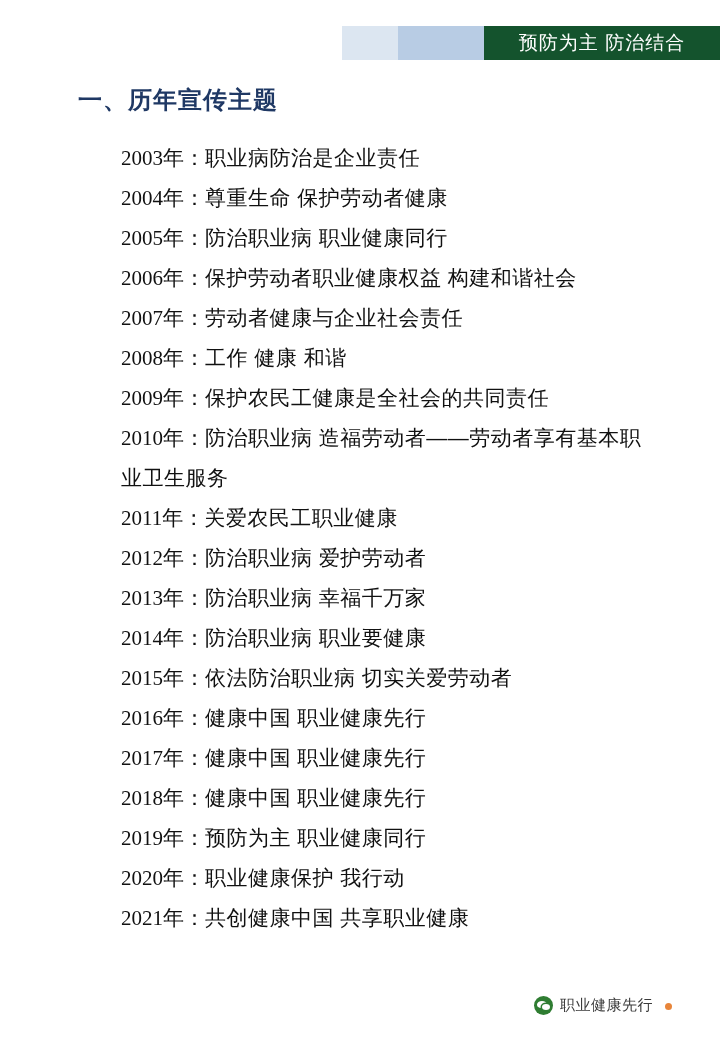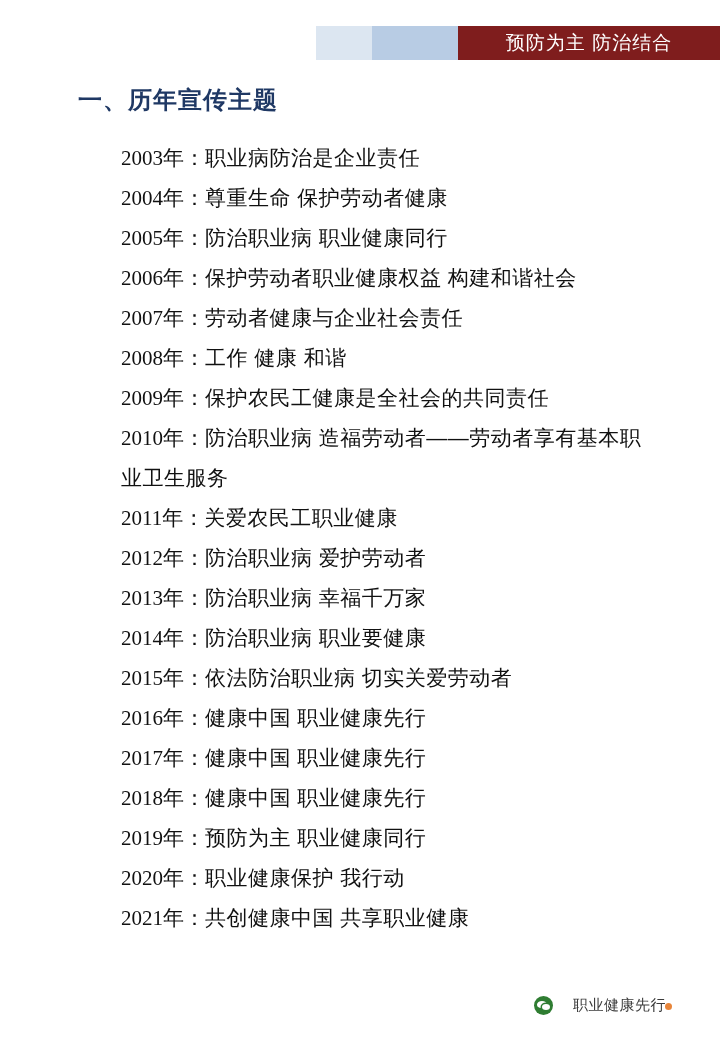--- a/index.html
+++ b/index.html
@@ -32,22 +32,22 @@
   }
   .hdr-pale {
     width: 56px;
     background: #dce6f1;
   }
   .hdr-mid {
     width: 86px;
     background: #b8cce4;
   }
   .hdr-dark {
-    width: 262px;
-    background: #7f1d1d;
+    width: 236px;
+    background: #14532d;
     color: #ffffff;
     font-family: "Liberation Sans", sans-serif;
     font-size: 19px;
     letter-spacing: 1px;
     display: flex;
     align-items: center;
     justify-content: center;
   }
 
   
@@ -84,21 +84,21 @@
     letter-spacing: 0.5px;
   }
 
   
   .footer {
     position: absolute;
     left: 534px;
     top: 996px;
     display: flex;
     align-items: center;
-    gap: 20px;
+    gap: 7px;
   }
   .wechat-icon {
     width: 19px;
     height: 19px;
     border-radius: 50%;
     background: #2f7d32;
     position: relative;
     flex: 0 0 auto;
   }
   .wechat-icon::before {

